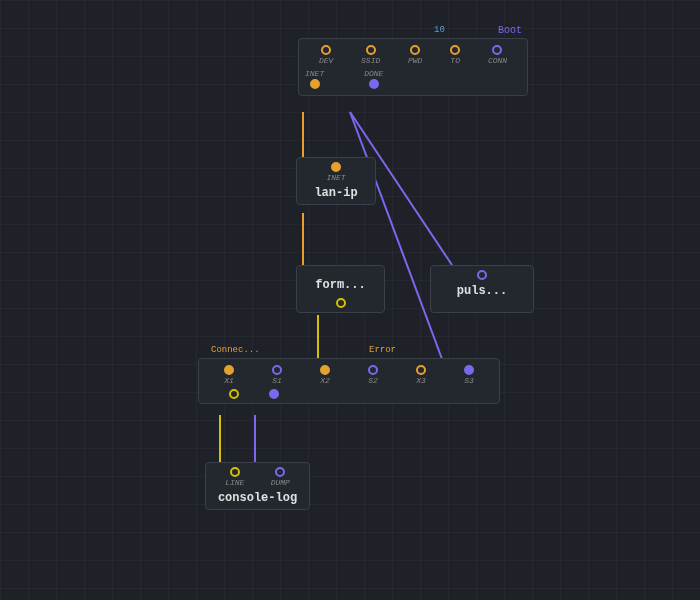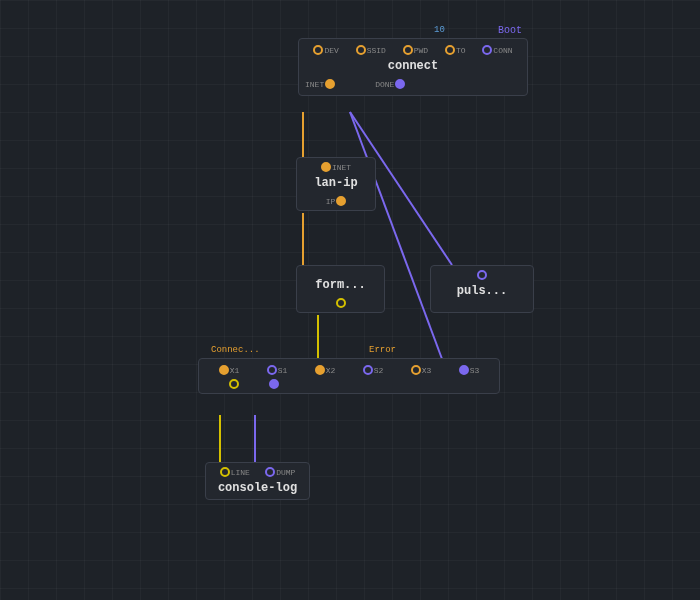--- a/index.html
+++ b/index.html
@@ -38,26 +38,27 @@
     .node-ports {
       display: flex;
       justify-content: space-around;
       align-items: center;
       padding: 2px 6px;
       position: relative;
     }
 
     .port-group {
       display: flex;
-      flex-direction: row;
+      flex-direction: column;
       align-items: center;
       font-size: 9px;
       color: #888;
       gap: 1px;
       position: relative;
+      font-style: italic;
     }
 
     .port {
       width: 10px;
       height: 10px;
       border-radius: 50%;
       border: 2px solid;
       background: #23272e;
       display: inline-block;
       position: relative;
@@ -127,21 +128,20 @@
     <div class="port-group">
       <div class="port orange"></div>
       <span class="port-label">TO</span>
     </div>
     <div class="port-group">
       <div class="port purple"></div>
       <span class="port-label">CONN</span>
     </div>
   </div>
 
-  <div class="node-title">connect</div>
 
   <div class="node-ports" style="justify-content:flex-start; gap:40px; padding-bottom:6px;">
     <div class="port-group">
       <span class="port-label">INET</span>
       <div class="port orange filled"></div>
     </div>
     <div class="port-group">
       <span class="port-label">DONE</span>
       <div class="port purple filled"></div>
     </div>
@@ -149,26 +149,20 @@
 </div>
 
 <div class="node" style="left:278px; top:157px; width:80px;">
   <div class="node-ports" style="padding-top:4px;">
     <div class="port-group">
       <div class="port orange filled"></div>
       <span class="port-label">INET</span>
     </div>
   </div>
   <div class="node-title">lan-ip</div>
-  <div class="node-ports" style="padding-bottom:4px;">
-    <div class="port-group">
-      <span class="port-label">IP</span>
-      <div class="port orange filled"></div>
-    </div>
-  </div>
 </div>
 
 <div class="node" style="left:278px; top:265px; width:89px;">
   <div class="node-ports" style="padding-top:4px; height:10px;">
   </div>
   <div class="node-title">form...</div>
   <div class="node-ports" style="padding-bottom:4px;">
     <div class="port-group">
       <div class="port yellow filled"></div>
     </div>

